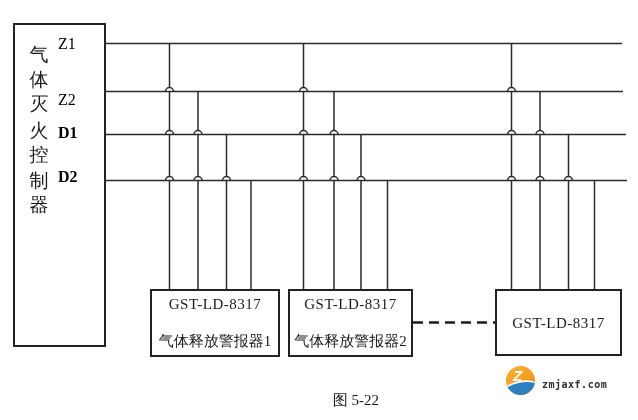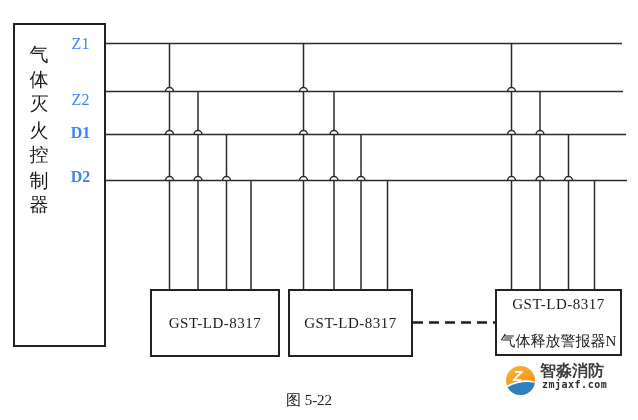--- a/index.html
+++ b/index.html
@@ -17,40 +17,40 @@
     position:absolute;left:13px;top:23px;width:93px;height:324px;
     border:2px solid #222;box-sizing:border-box;background:#fff;
   }
   .controller-title{
     position:absolute;left:28px;top:30px;
     writing-mode:vertical-rl;text-orientation:upright;
     font-size:19px;letter-spacing:25px;line-height:22px;
     color:#1a1a1a;white-space:nowrap;
   }
   .terminal-label{
-    position:absolute;left:58px;width:45px;text-align:center;
-    font-size:16px;line-height:16px;color:#3b82f6;
+    position:absolute;left:58px;width:45px;text-align:left;
+    font-size:16px;line-height:16px;color:#000000;
   }
   .t-z1{top:36px;} .t-z2{top:92px;} .t-d1{top:125px;font-weight:bold;} .t-d2{top:169px;font-weight:bold;}
   
   .device-box{
     position:absolute;top:289px;height:68px;
     border:2px solid #222;box-sizing:border-box;background:#fff;
     display:flex;flex-direction:column;align-items:center;justify-content:center;
     gap:21px;
   }
   .device-1{left:150px;width:130px;}
   .device-2{left:288px;width:125px;}
   .device-3{left:495px;width:127px;height:67px;}
   .device-model{font-size:15px;line-height:16px;letter-spacing:.5px;}
   .device-label{font-size:15px;line-height:17px;}
   
   .figure-caption{
     position:absolute;left:239px;top:391px;width:140px;
-    text-align:center;font-size:15px;color:#1a1a1a;
+    text-align:right;font-size:15px;color:#1a1a1a;
   }
   
   .brand-mark{position:absolute;left:505px;top:360px;width:130px;height:42px;}
   .logo-circle{
     position:absolute;left:1px;top:6px;width:29px;height:29px;border-radius:50%;
     background:linear-gradient(150deg,#f8b43c 0%,#f49d20 55%,#ef8617 75%);
     overflow:hidden;
   }
   .logo-circle .swoosh{
     position:absolute;left:-7px;bottom:-9px;width:42px;height:21px;
@@ -129,33 +129,33 @@
 
   <div class="controller-box"></div>
   <div class="controller-title">气体灭火控制器</div>
   <div class="terminal-label t-z1">Z1</div>
   <div class="terminal-label t-z2">Z2</div>
   <div class="terminal-label t-d1">D1</div>
   <div class="terminal-label t-d2">D2</div>
 
   <div class="device-box device-1">
     <div class="device-model">GST-LD-8317</div>
+    <div class="device-label">气体释放警报器1</div>
   </div>
   <div class="device-box device-2">
     <div class="device-model">GST-LD-8317</div>
+    <div class="device-label">气体释放警报器2</div>
   </div>
   <div class="device-box device-3">
     <div class="device-model">GST-LD-8317</div>
-    <div class="device-label">气体释放警报器N</div>
   </div>
 
   <div class="figure-caption">图 5-22</div>
 
   <div class="brand-mark">
     <div class="logo-circle">
       <div class="swoosh"></div>
       <div class="logo-monogram">Z</div>
     </div>
-    <div class="brand-name">智淼消防</div>
     <div class="brand-domain">zmjaxf.com</div>
   </div>
 
 </div>
 
 </body></html>

